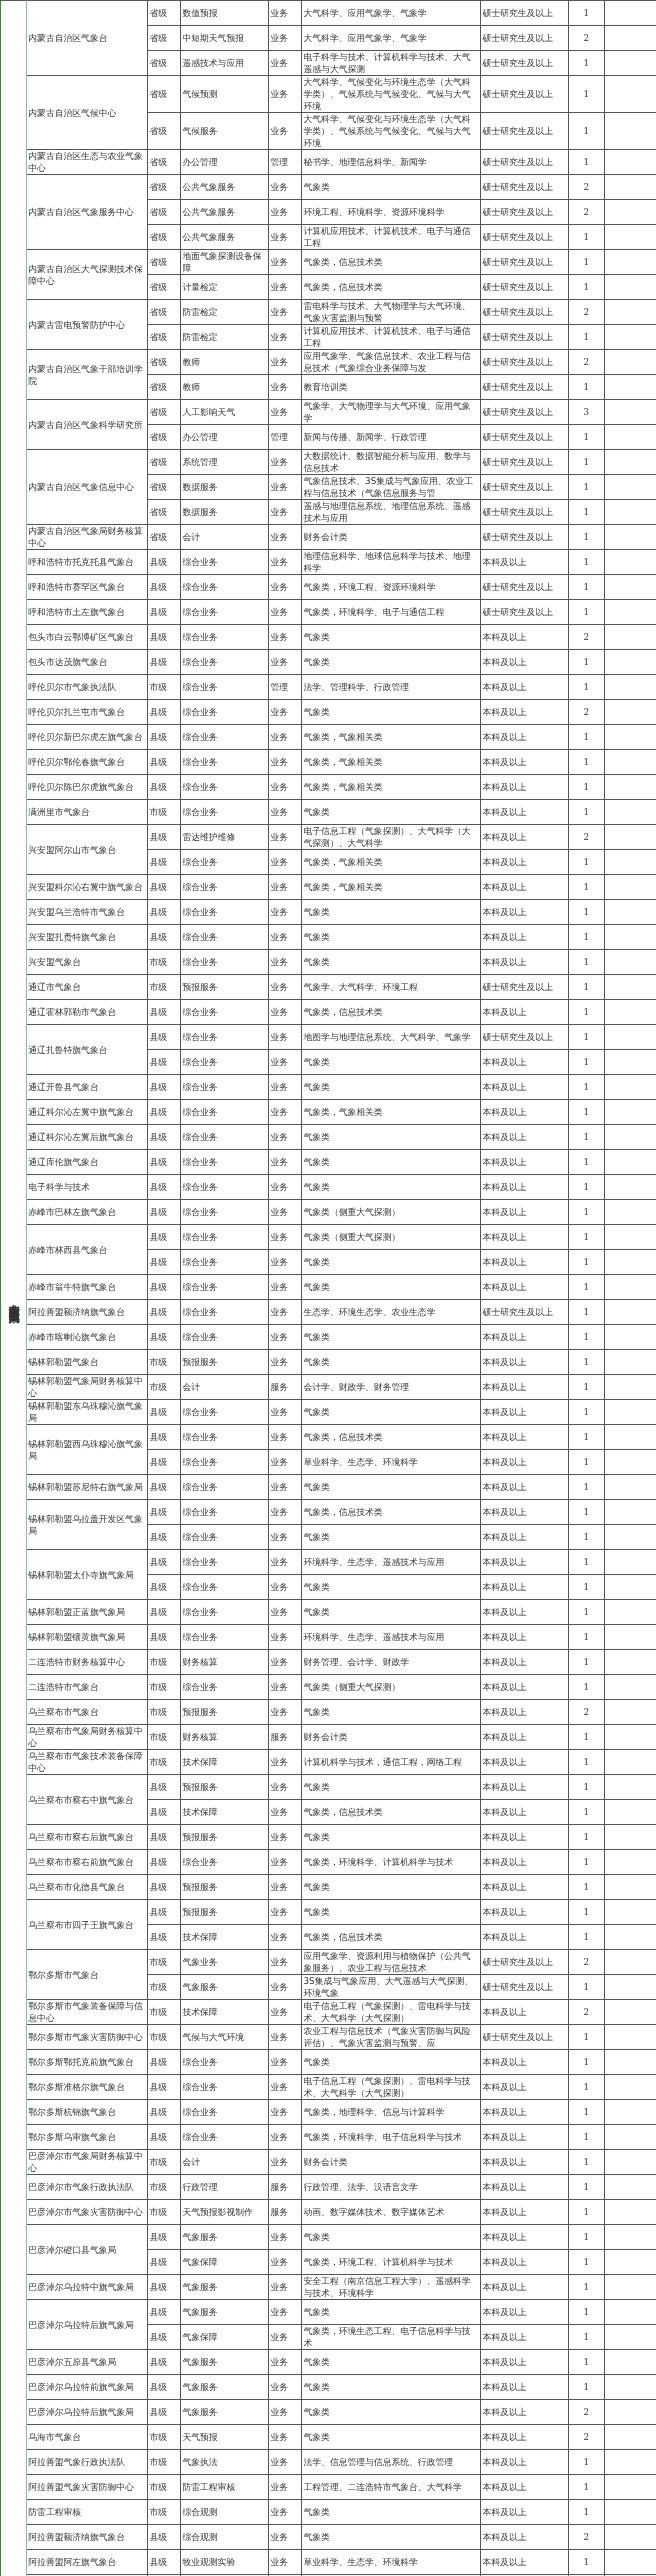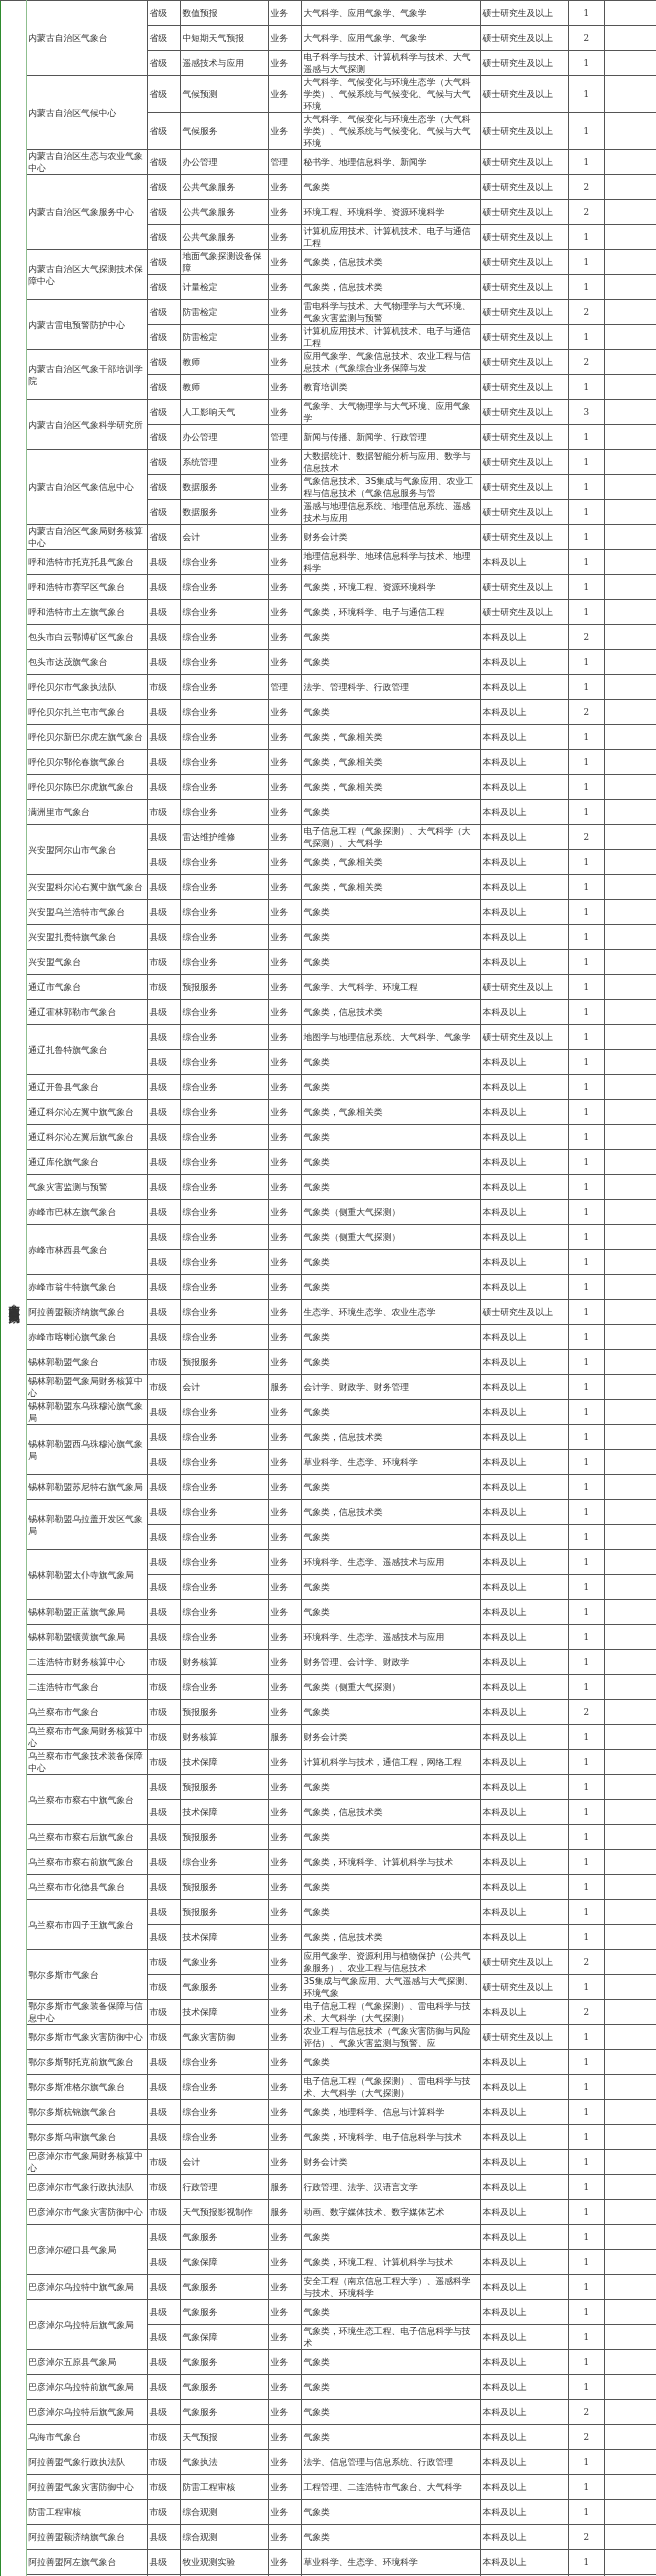--- a/index.html
+++ b/index.html
@@ -470,21 +470,21 @@
         <td class="unit">通辽库伦旗气象台</td>
         <td>县级</td>
         <td>综合业务</td>
         <td>业务</td>
         <td>气象类</td>
         <td>本科及以上</td>
         <td class="count">1</td>
         <td class="remark"></td>
       </tr>
       <tr>
-        <td class="unit">气象灾害监测与预警</td>
+        <td class="unit">电子科学与技术</td>
         <td>县级</td>
         <td>综合业务</td>
         <td>业务</td>
         <td>气象类</td>
         <td>本科及以上</td>
         <td class="count">1</td>
         <td class="remark"></td>
       </tr>
       <tr>
         <td class="unit">赤峰市巴林左旗气象台</td>
@@ -805,21 +805,21 @@
         <td>技术保障</td>
         <td>业务</td>
         <td>电子信息工程（气象探测）、雷电科学与技术、大气科学（大气探测）</td>
         <td>本科及以上</td>
         <td class="count">2</td>
         <td class="remark"></td>
       </tr>
       <tr>
         <td class="unit">鄂尔多斯市气象灾害防御中心</td>
         <td>市级</td>
-        <td>气象灾害防御</td>
+        <td>气候与大气环境</td>
         <td>业务</td>
         <td>农业工程与信息技术（气象灾害防御与风险评估）、气象灾害监测与预警、应</td>
         <td>硕士研究生及以上</td>
         <td class="count">1</td>
         <td class="remark"></td>
       </tr>
       <tr>
         <td class="unit">鄂尔多斯鄂托克前旗气象台</td>
         <td>县级</td>
         <td>综合业务</td>

